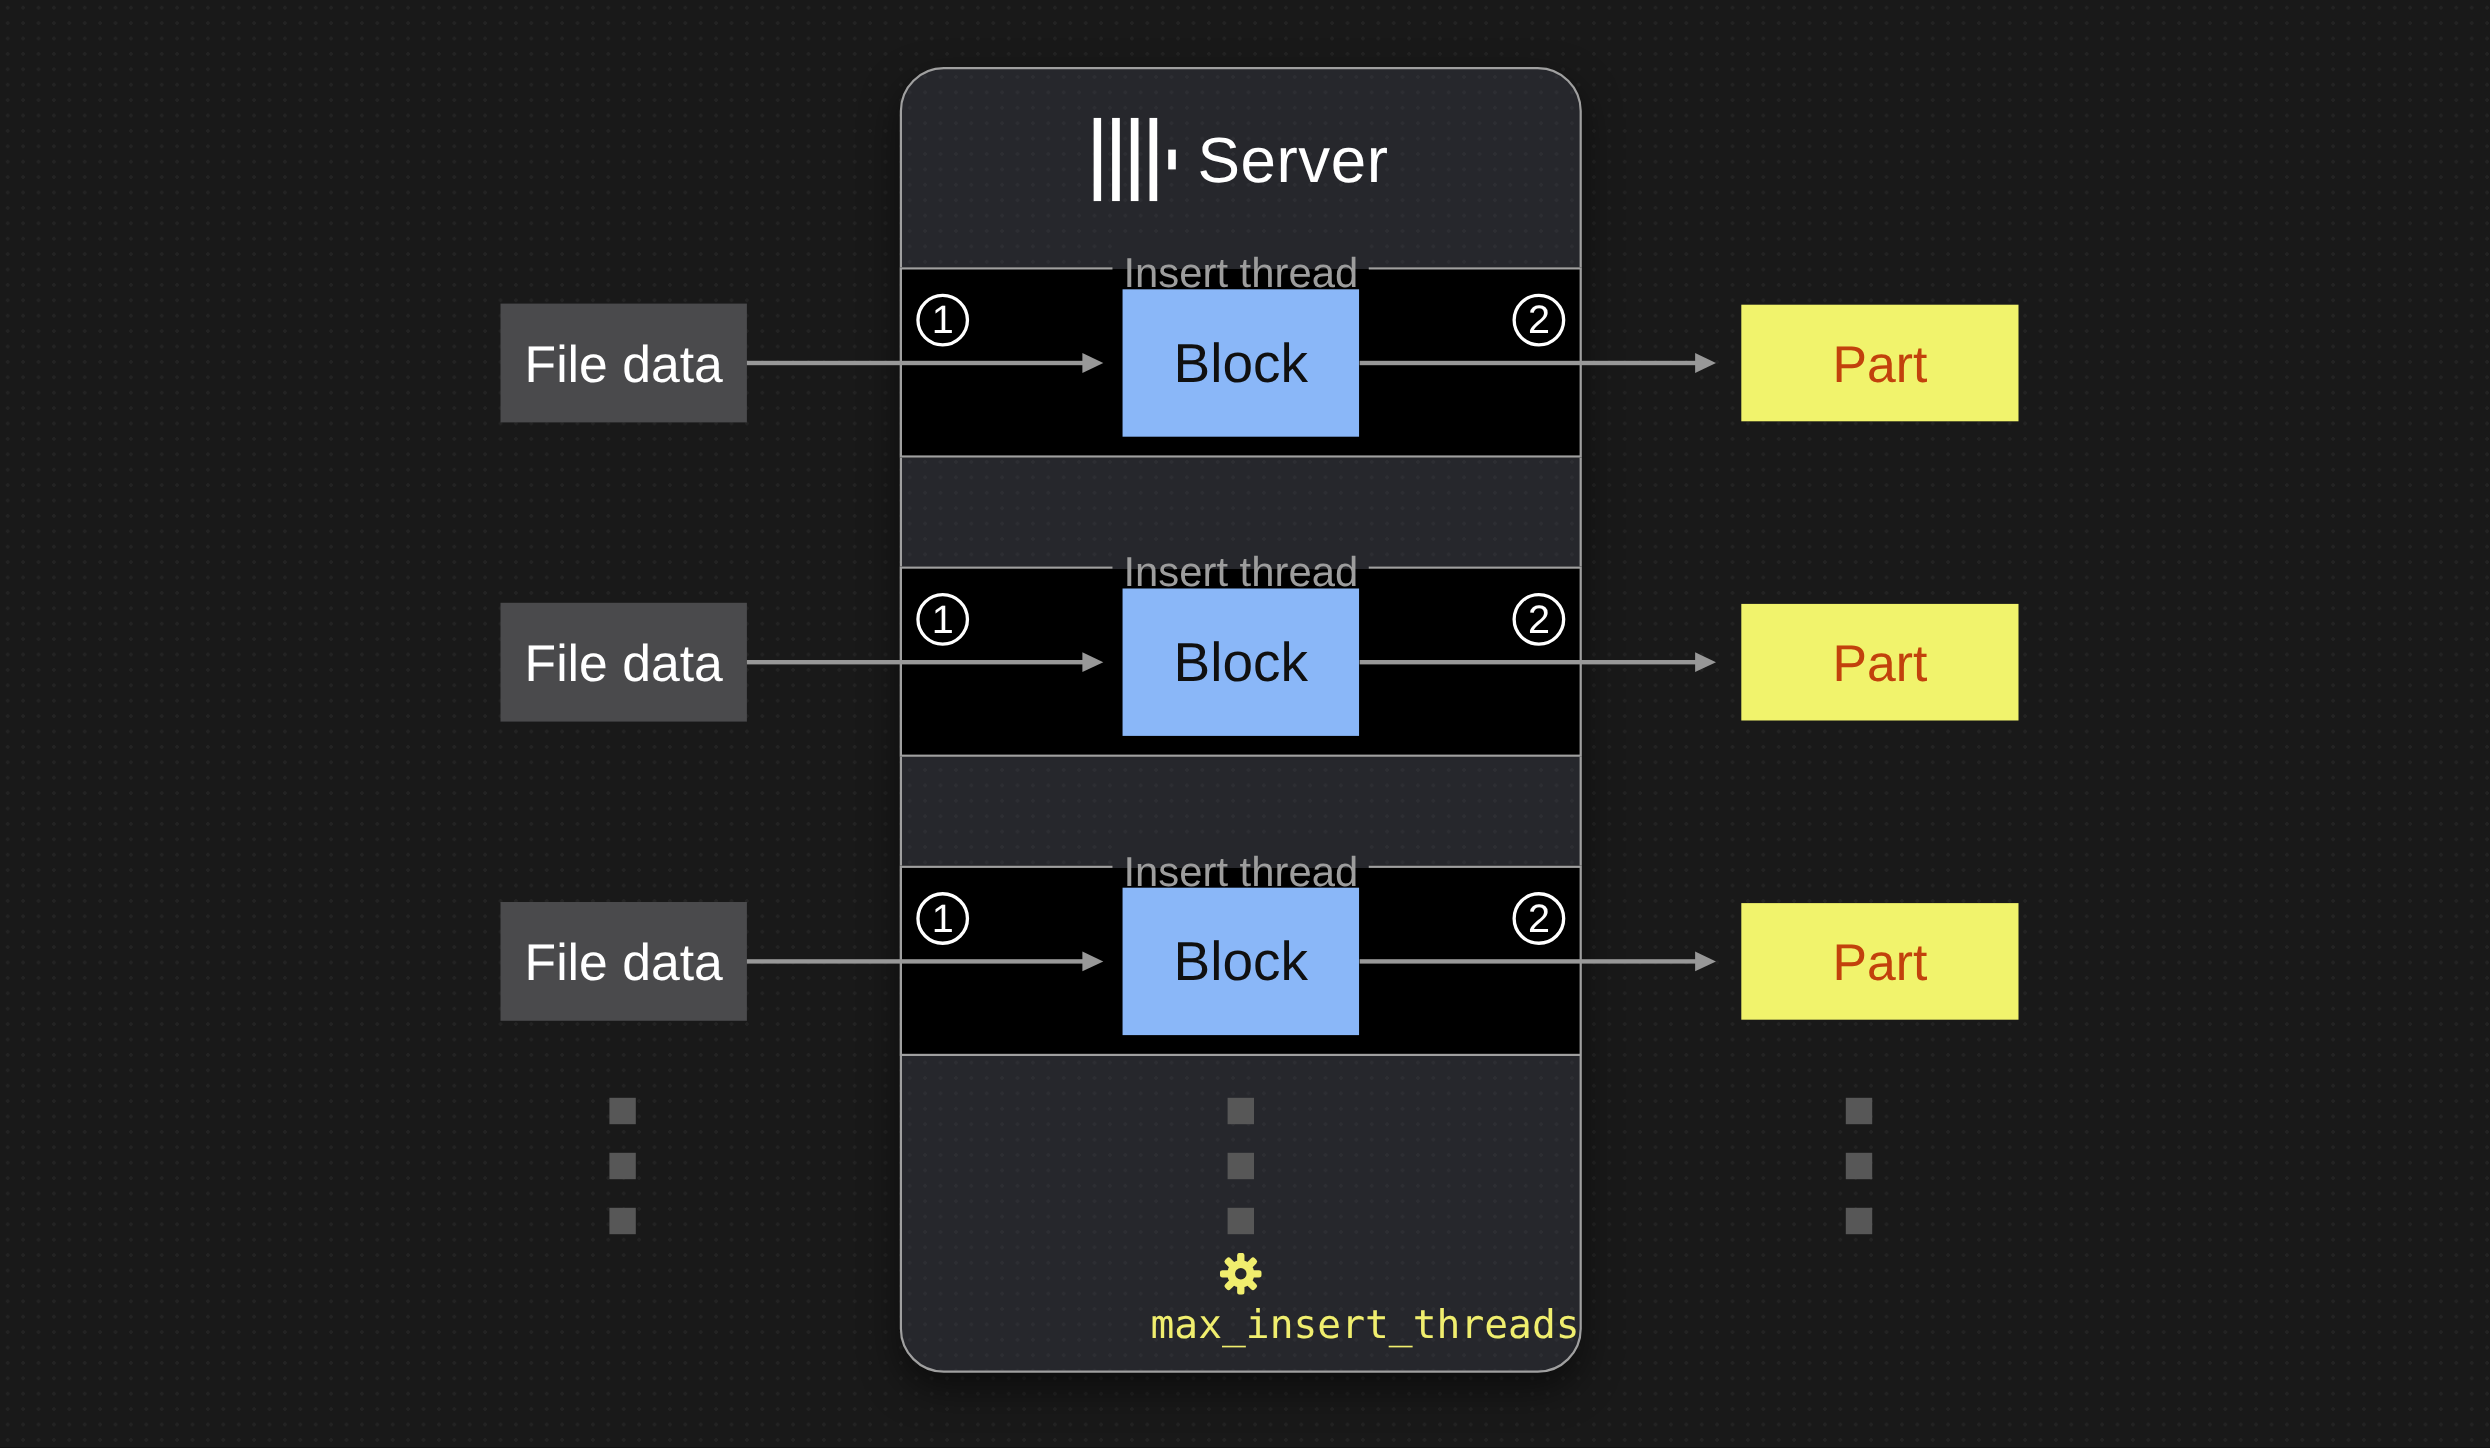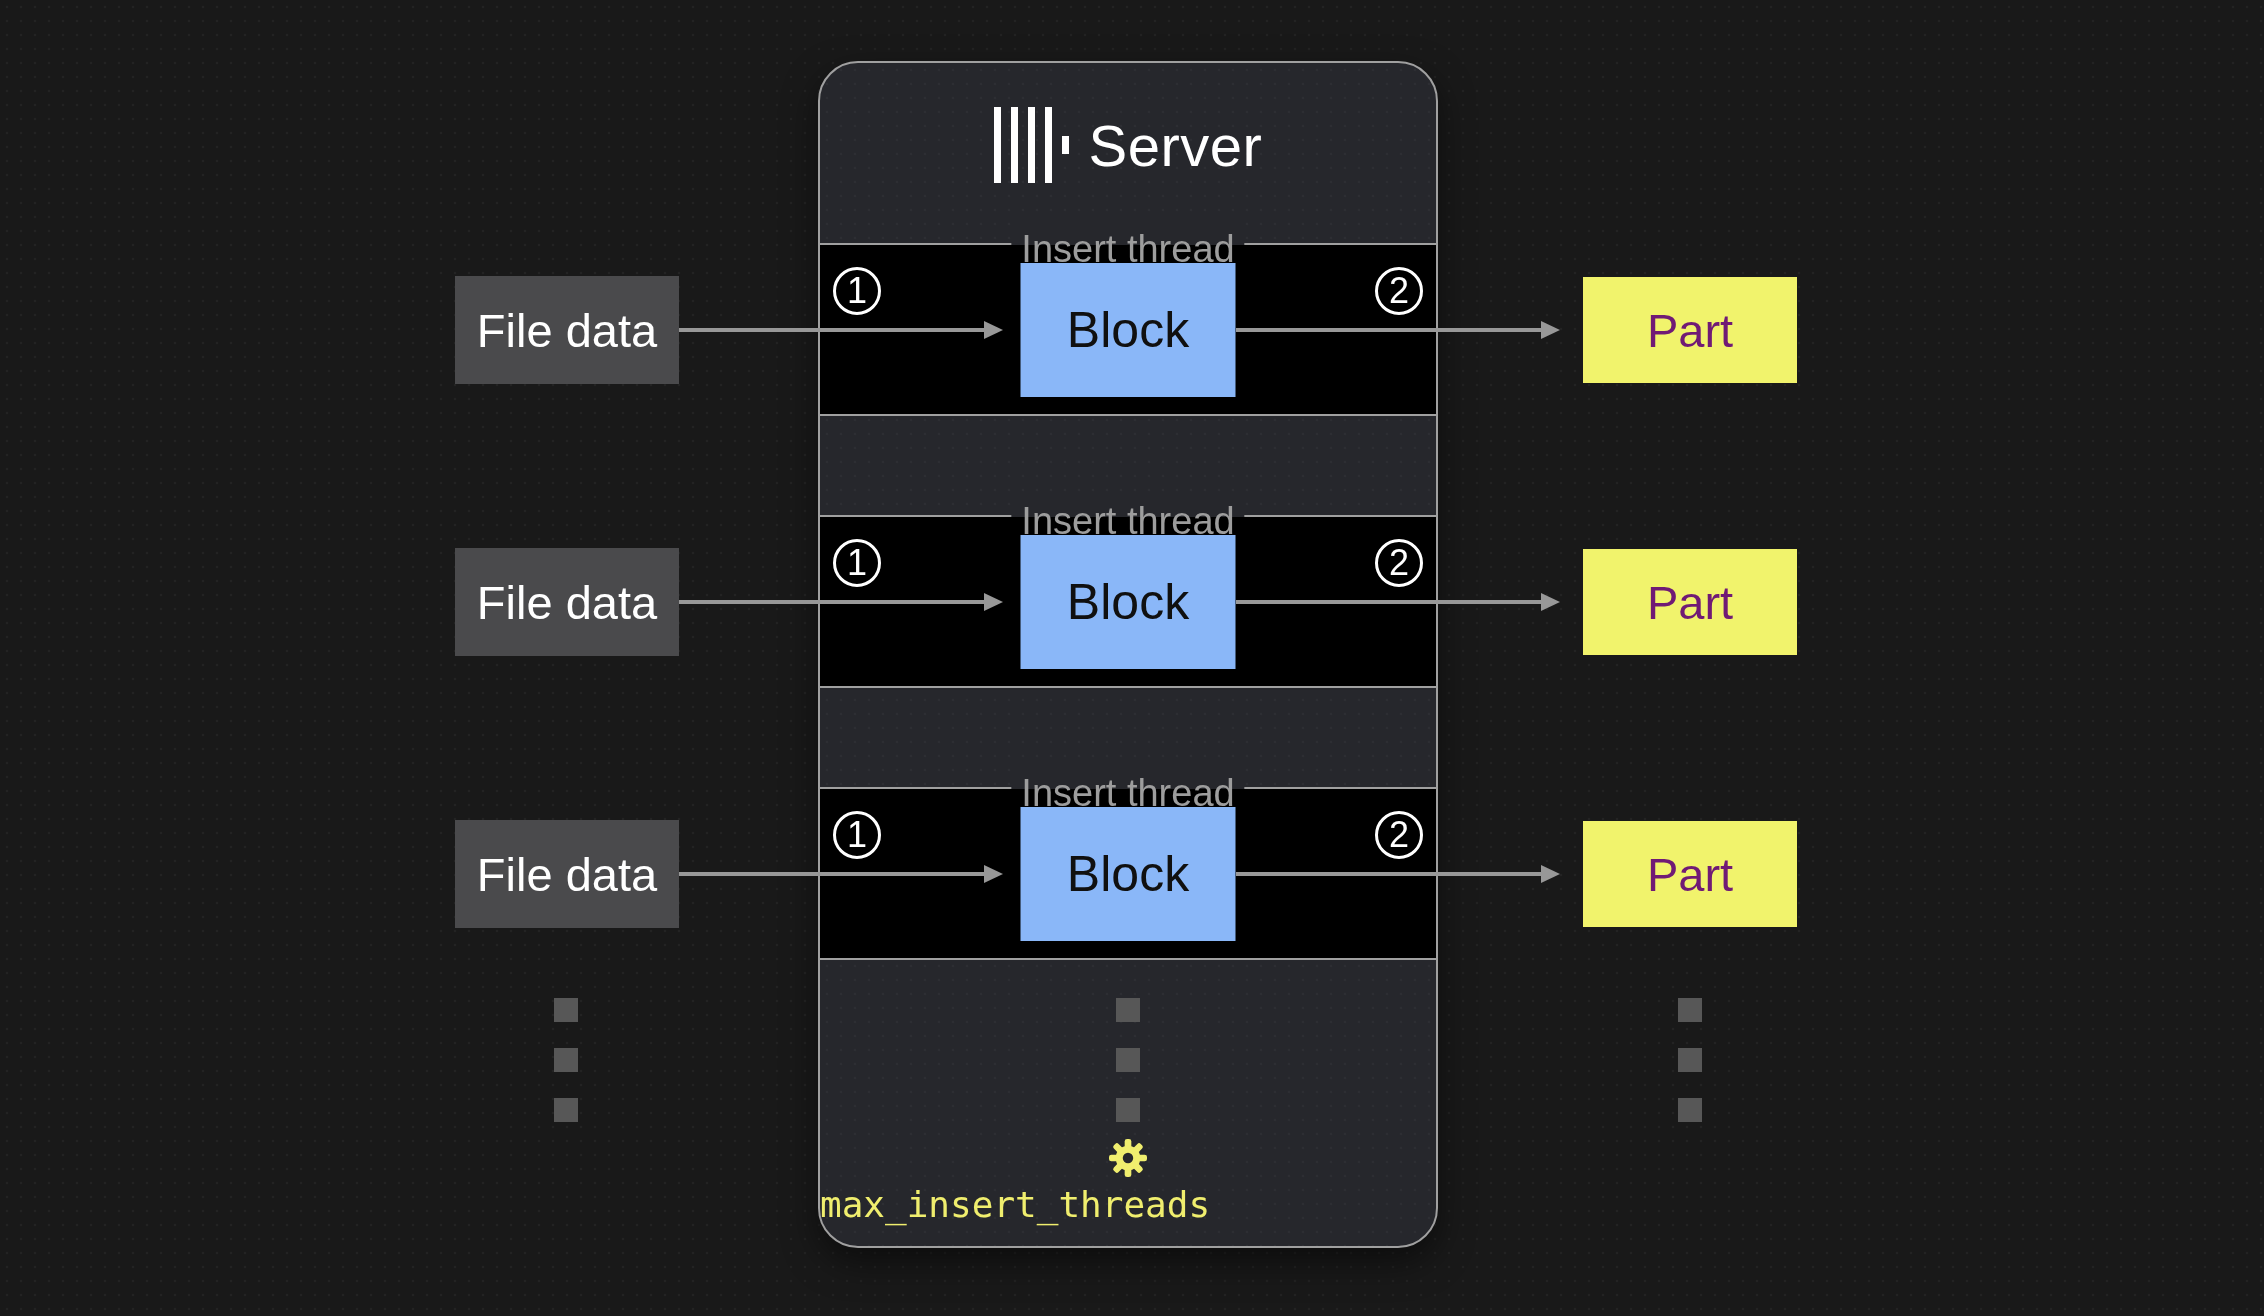--- a/index.html
+++ b/index.html
@@ -19,23 +19,23 @@
     display:flex;align-items:center;justify-content:center;
     font-size:47px;
   }
   .file-node{
     left:455px;width:224px;height:108px;
     background:var(--c-input-fill,#4a4a4c);
     color:#fff;
   }
   .file-1{top:276px}.file-2{top:548px}.file-3{top:820px}
   .part-node{
-    left:1583px;width:214px;height:106px;
+    left:1583px;width:252px;height:106px;
     background:var(--c-part-fill,#f1f36c);
-    color:#701a75;
+    color:#c2410c;
   }
   .part-1{top:277px}.part-2{top:549px}.part-3{top:821px}
 
   
   .arrow{position:absolute;height:18px;z-index:6;}
   .arrow .shaft{
     position:absolute;left:0;top:7px;height:4px;
     width:calc(100% - 16px);
     background:var(--c-arrow,#989898);
   }
@@ -118,21 +118,21 @@
   .dots-server{left:50%;transform:translateX(-50%);top:935px;}
 
   
   .gear-wrap{
     position:absolute;left:50%;transform:translateX(-50%);top:1076px;
   }
   .gear-fill{fill:var(--c-accent-yellow,#f0ee6e);}
   .gear-hole{fill:var(--c-server-bg,#26272c);}
   .setting-name{
     position:absolute;top:1121px;left:0;right:0;
-    text-align:left;
+    text-align:right;
     font-family:"DejaVu Sans Mono","Liberation Mono",monospace;
     font-size:36px;
     color:var(--c-accent-yellow,#f0ee6e);
   }
 </style>
 </head>
 <body>
 
 <div class="canvas">
 

